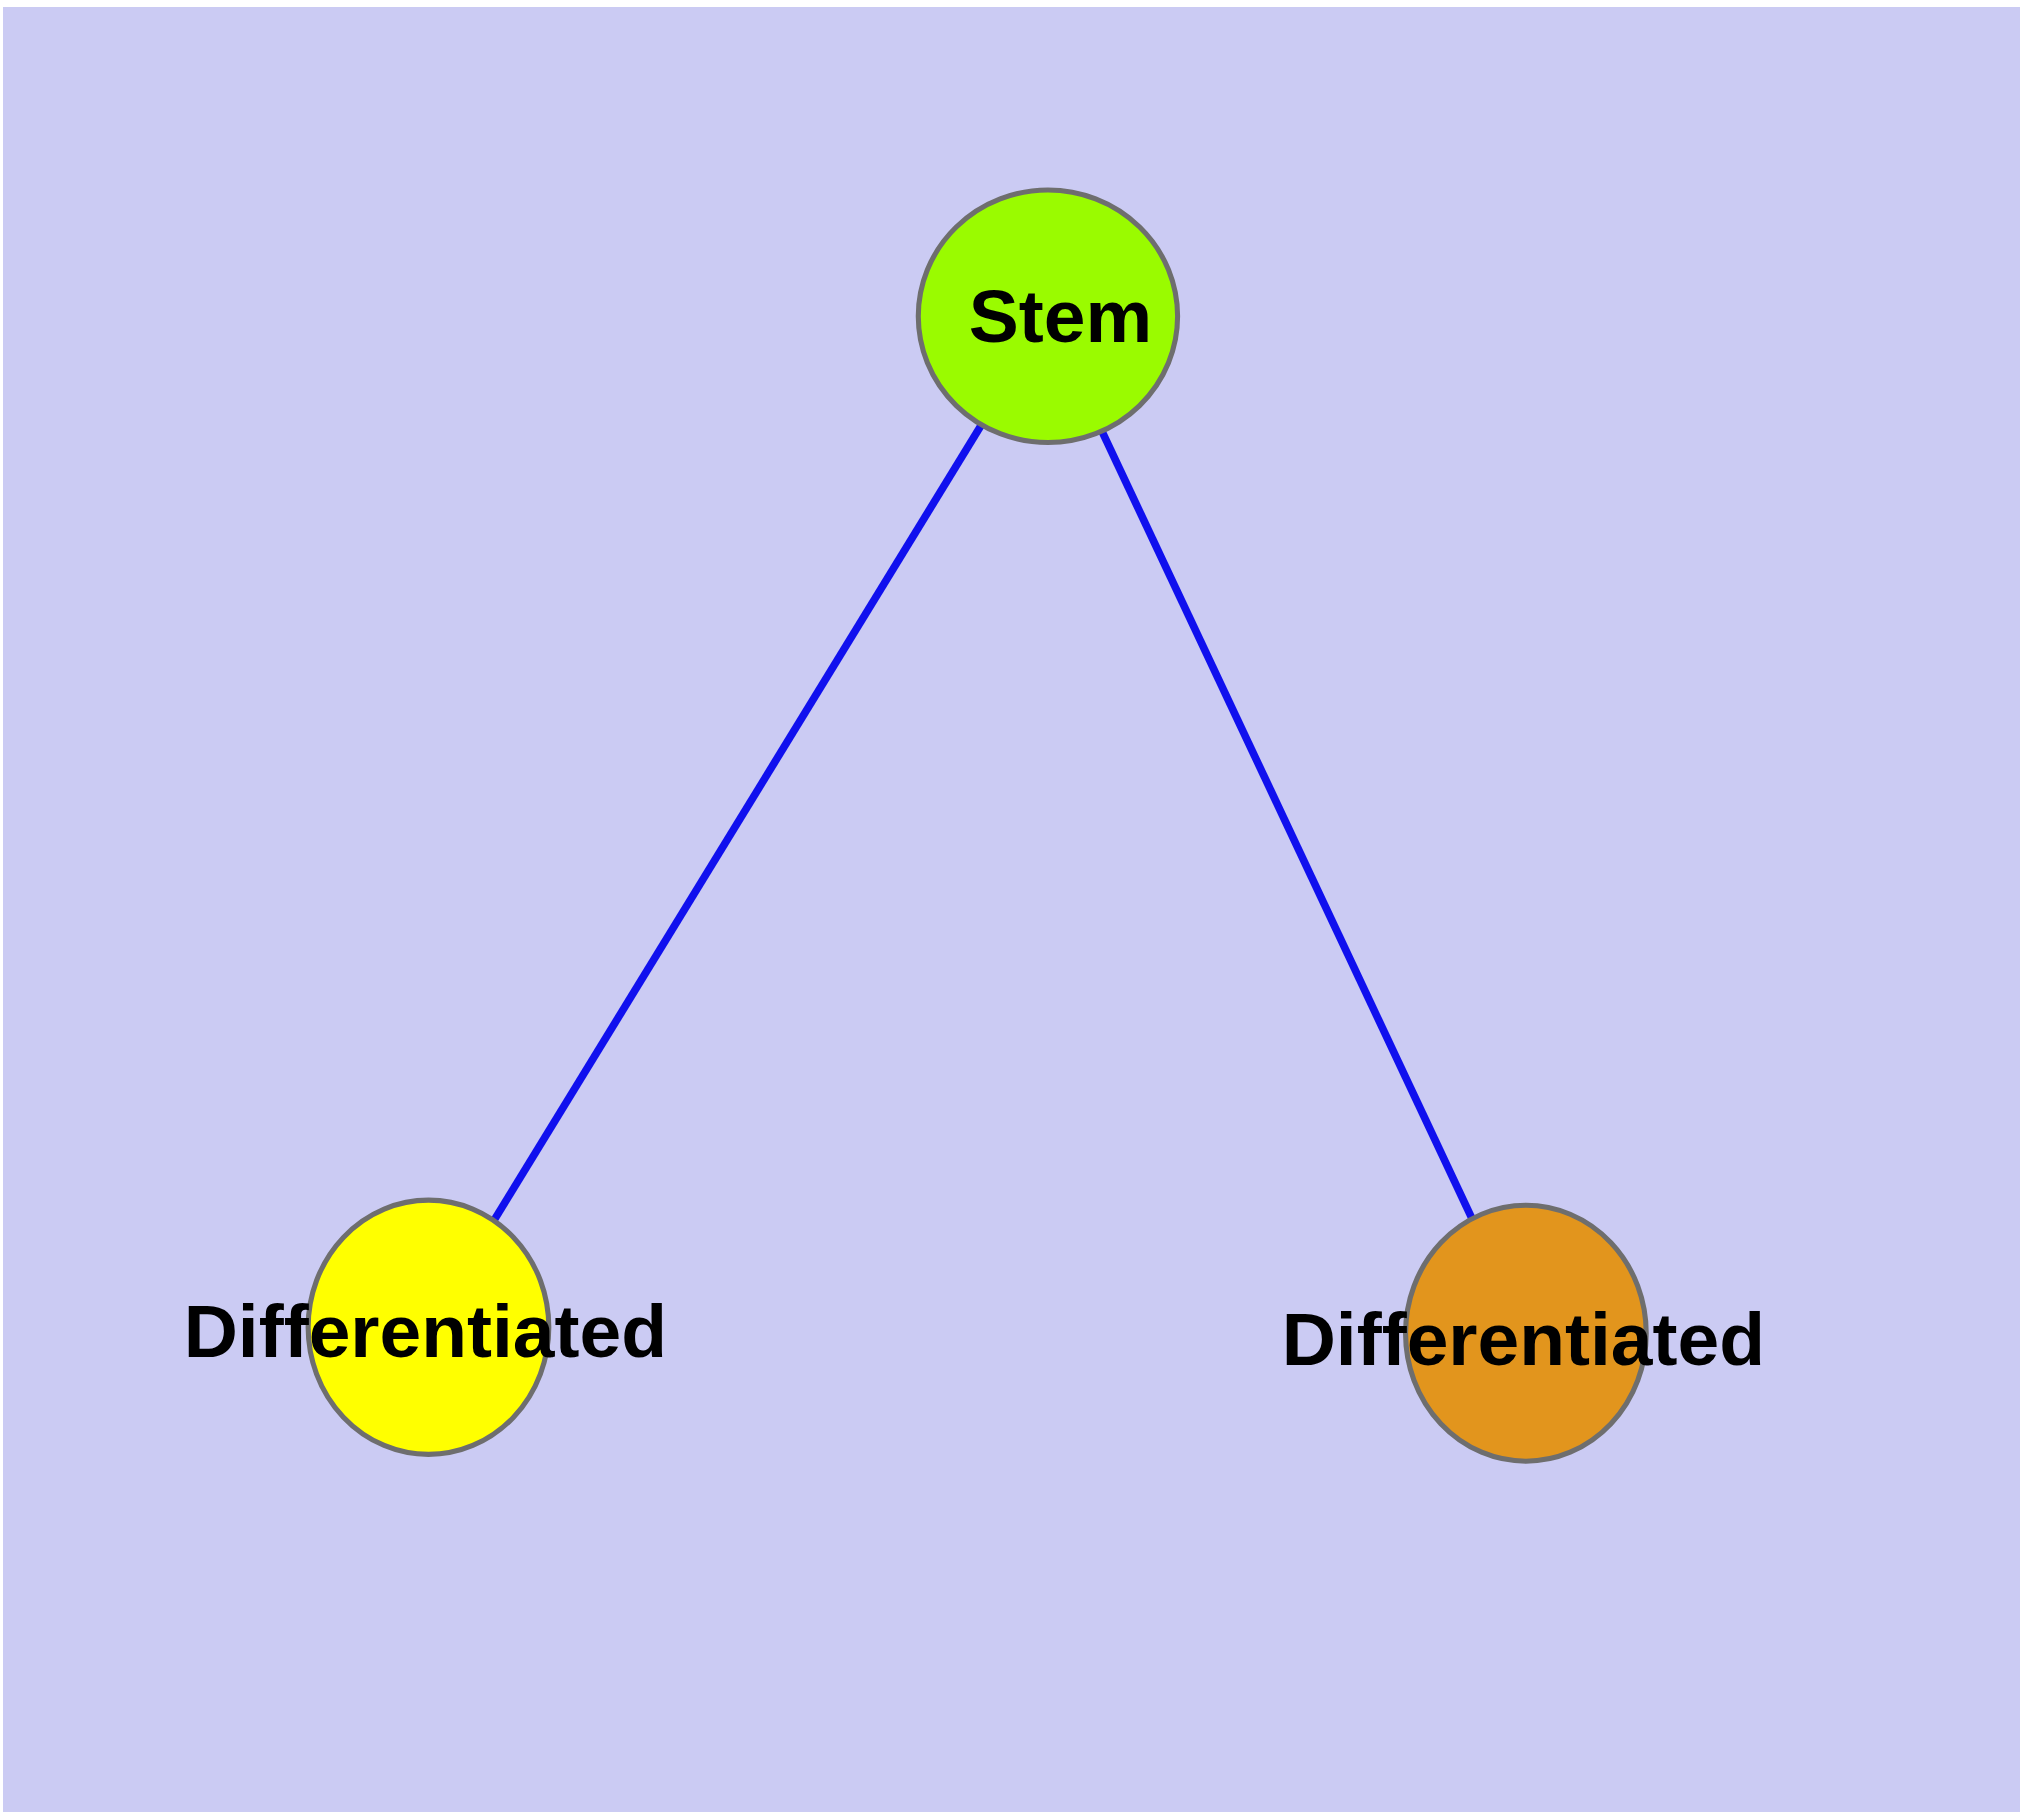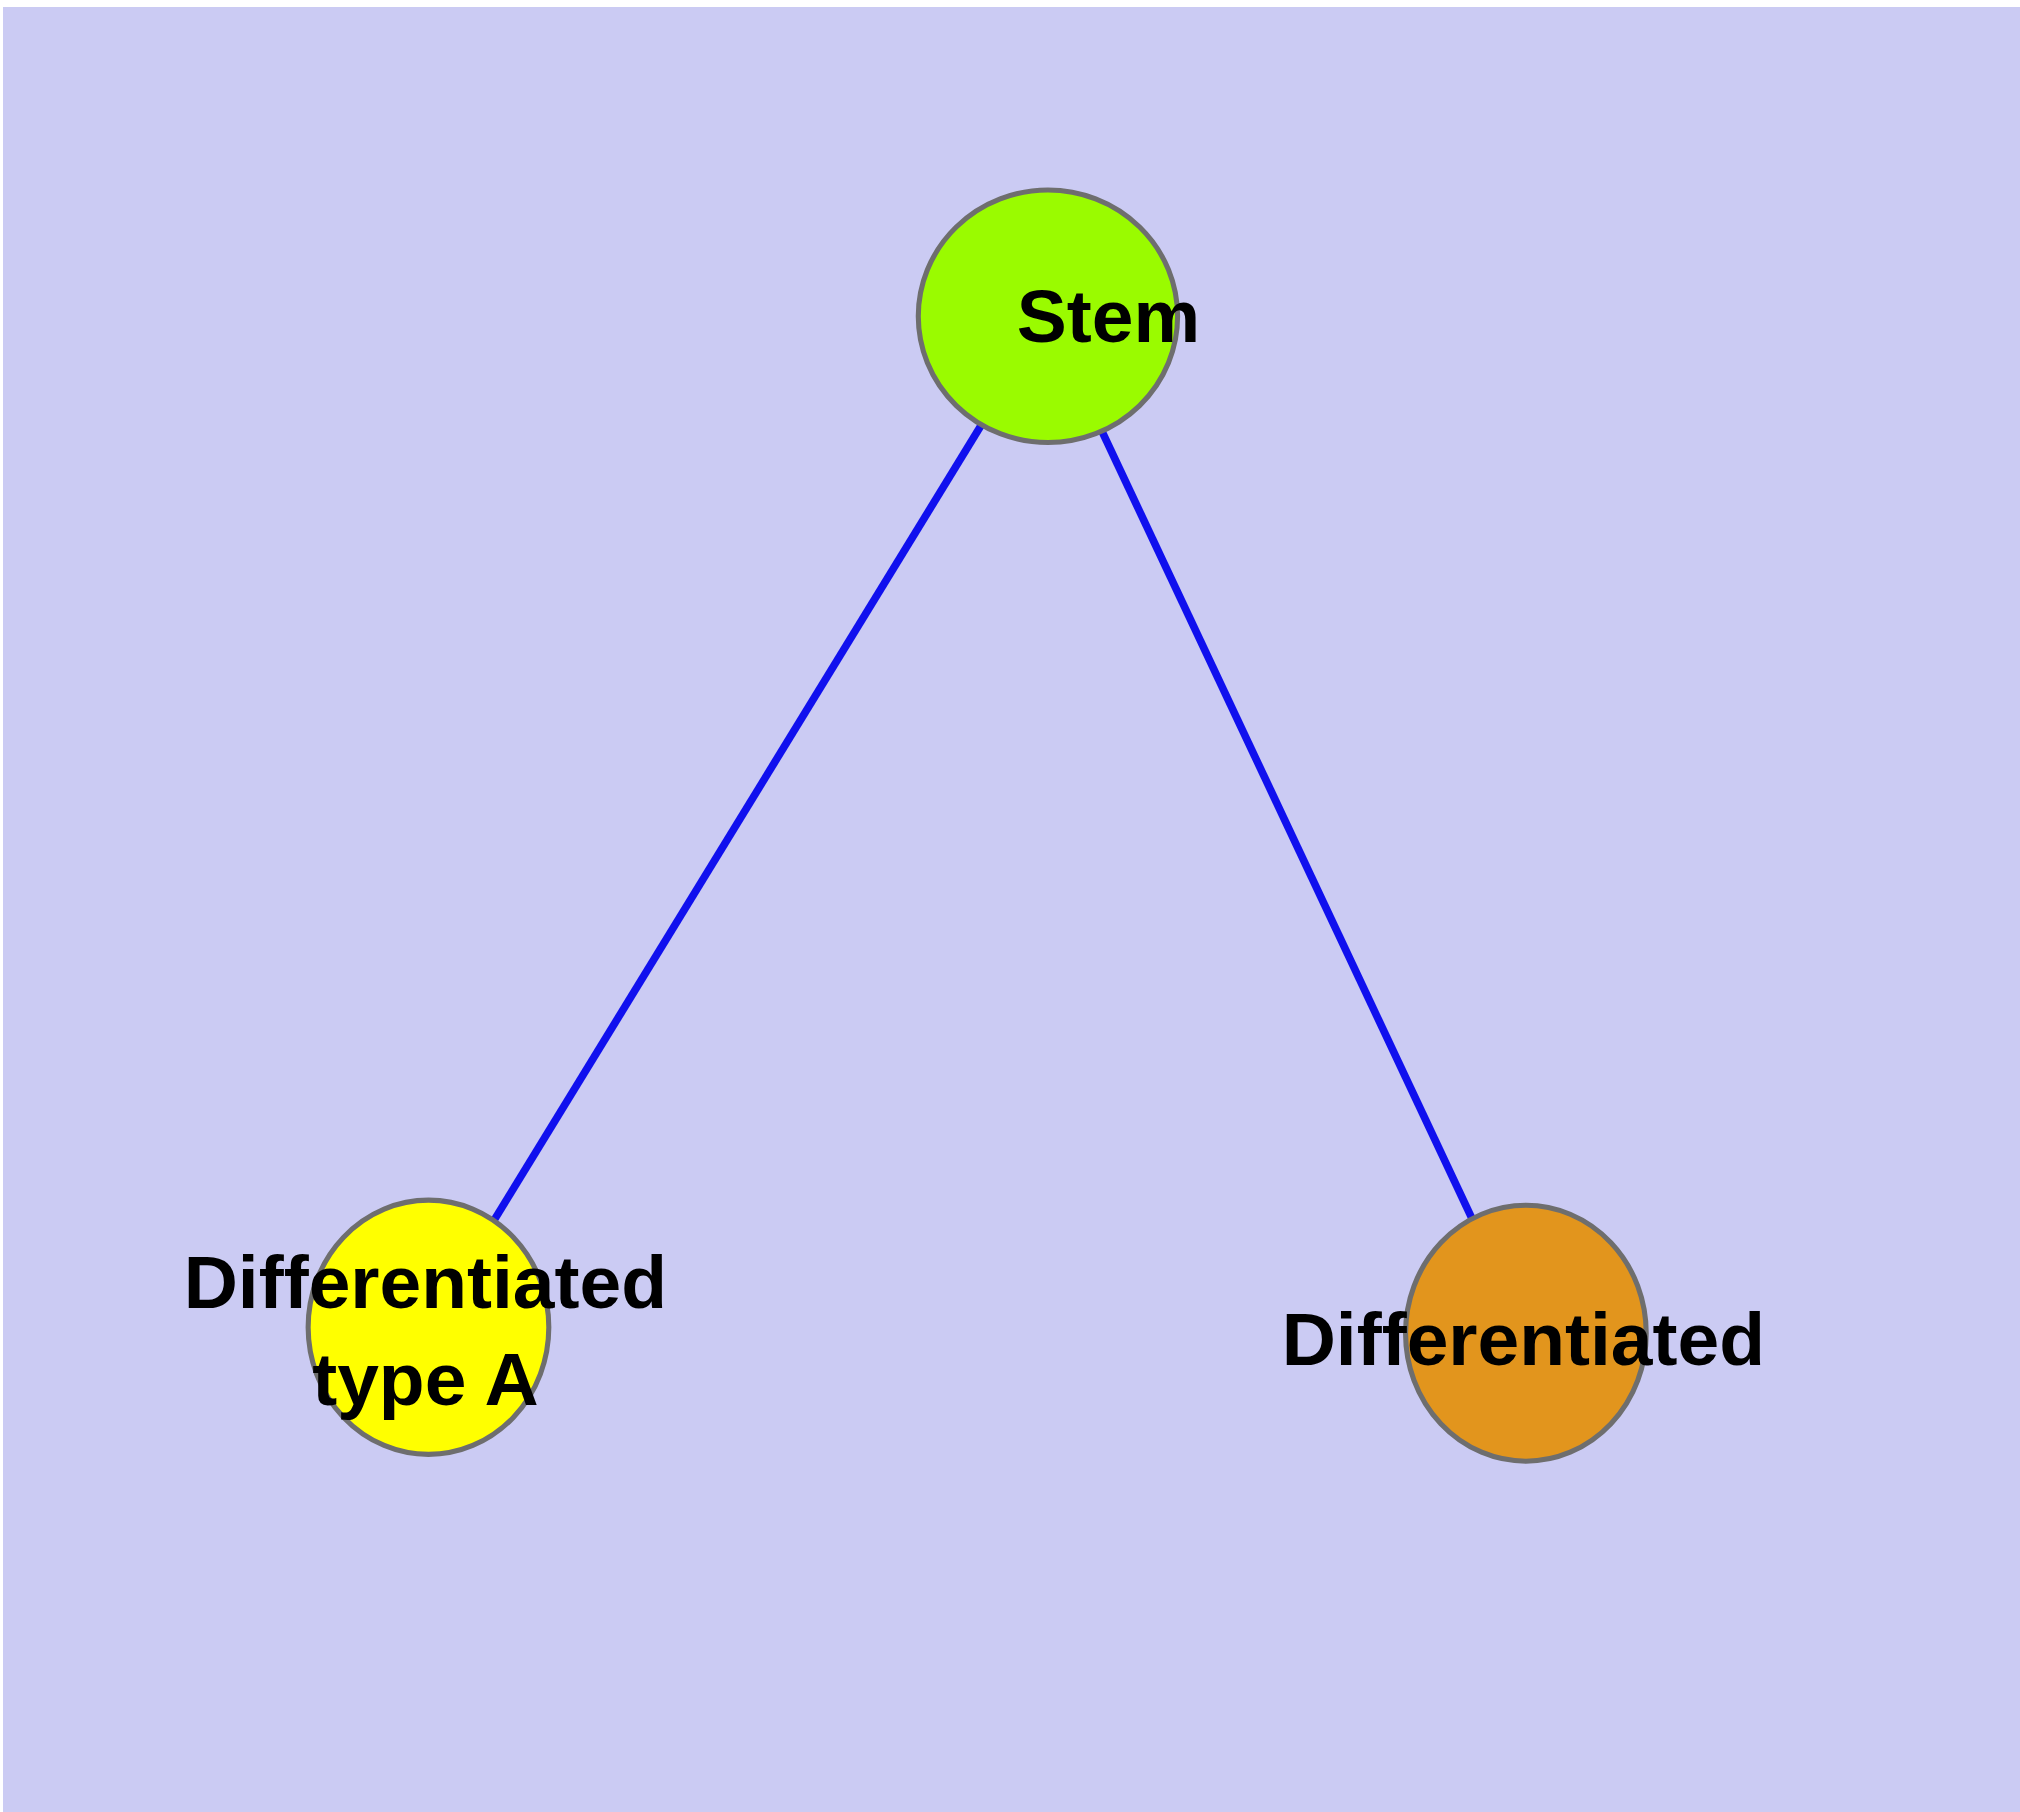--- a/index.html
+++ b/index.html
@@ -43,27 +43,26 @@
     <svg class="graph-svg" viewBox="0 0 2380 2130" xmlns="http://www.w3.org/2000/svg">
 
       <line x1="1233" y1="365" x2="502" y2="1558" stroke-width="9" stroke="#1010ee"></line>
       <line x1="1233" y1="365" x2="1797" y2="1565" stroke-width="9" stroke="#1010ee"></line>
 
       <ellipse cx="1233" cy="365" rx="153" ry="149" stroke-width="6" fill="#9afb00" stroke="#6e6e6e"></ellipse>
       <ellipse cx="502" cy="1558" rx="142" ry="150" stroke-width="6" fill="#ffff00" stroke="#6e6e6e"></ellipse>
       <ellipse cx="1797" cy="1565" rx="142" ry="151" stroke-width="6" fill="#e2951d" stroke="#6e6e6e"></ellipse>
     </svg>
 
-    <div class="node-label" style="left:1105px; top:309px;text-align:right;">
+    <div class="node-label" style="left:1057px; top:309px;text-align:right;">
       <span class="line">Stem</span>
     </div>
 
     <div class="node-label" style="left:422px; top:1324px;">
       <span class="line">Differentiated</span>
-      <span class="line">type A</span>
     </div>
 
     <div class="node-label" style="left:1520px; top:1332px;">
       <span class="line">Differentiated</span>
     </div>
 
   </div>
 </div>
 
 

